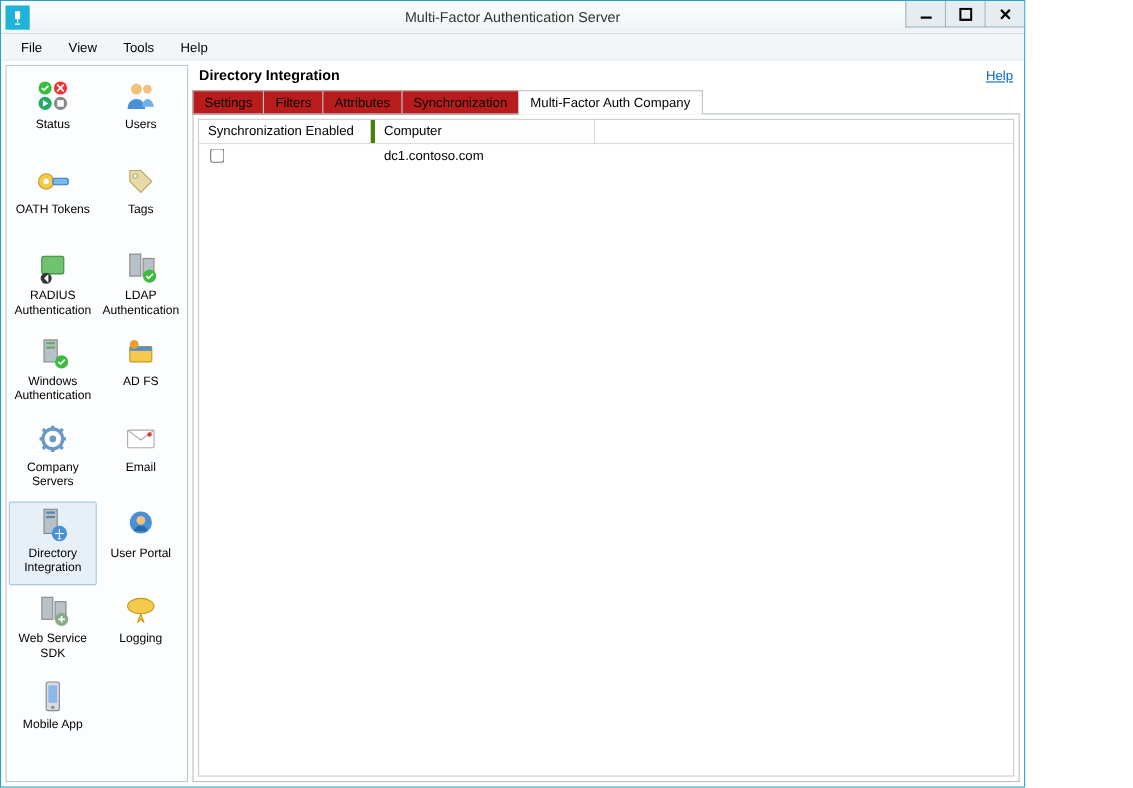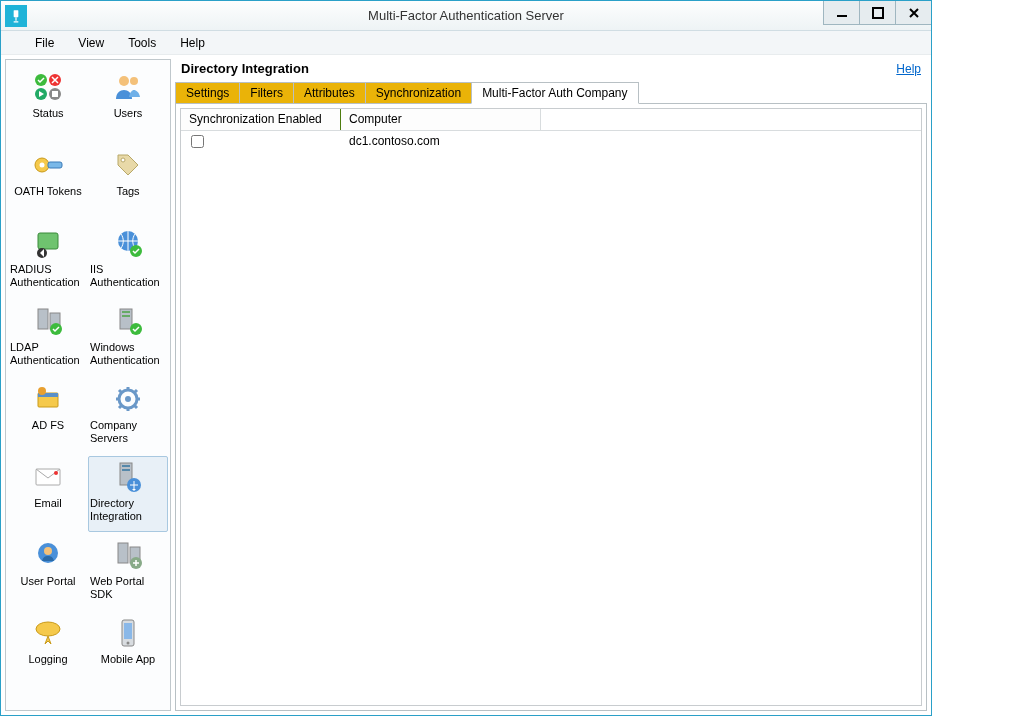--- a/index.html
+++ b/index.html
@@ -51,21 +51,21 @@
     font-size: 13px;
     cursor: default;
   }
   .titlebar .controls .ctl:last-child { border-right: none; }
 
   
   .menubar {
     height: 24px;
     background: #f3f6f8;
     display: flex; align-items: center;
-    padding: 0 22px;
+    padding: 0 6px;
     gap: 0;
     border-bottom: 1px solid #e8ecee;
   }
   .menubar .menu-item {
     padding: 3px 12px;
     cursor: default;
   }
 
   
   .main {
@@ -83,21 +83,21 @@
     background: #fcfdfe;
     padding: 6px 2px;
     display: grid;
     grid-template-columns: 1fr 1fr;
     grid-auto-rows: 76px;
     row-gap: 2px;
     overflow: hidden;
   }
   .nav-item {
     display: flex; flex-direction: column; align-items: center; justify-content: flex-start;
-    text-align: left;
+    text-align: center;
     padding: 2px 1px;
     font-size: 11px;
     line-height: 1.15;
     cursor: default;
     border: 1px solid transparent;
   }
   .nav-item.selected {
     background: #e8f0f7;
     border: 1px solid #a8c8e0;
     border-radius: 2px;
@@ -127,21 +127,21 @@
   .tab-strip {
     display: flex;
     padding-left: 0px;
     position: relative;
     z-index: 2;
   }
   .tab {
     padding: 3px 10px;
     border: 1px solid #b8c0c4;
     border-bottom: 1px solid #b8c0c4;
-    background: #eab308;
+    background: #b91c1c;
     font-size: 12px;
     margin-right: -1px;
     cursor: default;
     position: relative;
   }
   .tab.active {
     background: #fff;
     border-bottom: 1px solid #fff;
     z-index: 3;
   }
@@ -163,21 +163,21 @@
     border: 1px solid #c8cccf;
     display: flex; flex-direction: column;
     background: #fff;
   }
   .list-header {
     display: flex;
     height: 22px;
     border-bottom: 1px solid #d8dcde;
   }
   .list-header .col {
-    border-right: 1px solid #4d7c0f;
+    border-right: 4px solid #4d7c0f;
     padding: 3px 8px;
     font-size: 12px;
     background: #fdfdfd;
   }
   .list-header .col:last-child { border-right: 1px solid #d8dcde; flex: 0 0 auto; }
   .col-sync { width: 160px; }
   .col-computer { width: 200px; }
   .list-body { flex: 1; overflow: auto; }
   .list-row {
     display: flex;
@@ -285,31 +285,20 @@
         <div class="icon-wrap">
           <svg viewBox="0 0 32 32">
               <rect x="6" y="6" width="20" height="16" rx="2" fill="#6fc36f" stroke="#3a8a3a"></rect>
               <circle cx="10" cy="26" r="5" fill="#333"></circle>
               <path d="M8 26l4-4v8z" fill="#fff"></path>
             </svg>
         </div>
         <span class="label">RADIUS Authentication</span>
       </div>
 
-      <div class="nav-item">
-        <div class="icon-wrap">
-          <svg viewBox="0 0 32 32">
-              <circle cx="16" cy="14" r="10" fill="#4a90d9"></circle>
-              <path d="M6 14h20M16 4v20M9 7c3 4 3 10 0 14M23 7c-3 4-3 10 0 14" stroke="#fff" stroke-width="1" fill="none"></path>
-              <circle cx="24" cy="24" r="6" fill="#3dbb3d"></circle>
-              <path d="M21 24l2 2 4-4" stroke="#fff" stroke-width="1.5" fill="none"></path>
-            </svg>
-        </div>
-        <span class="label">IIS Authentication</span>
-      </div>
 
       <div class="nav-item">
         <div class="icon-wrap">
           <svg viewBox="0 0 32 32">
               <rect x="6" y="4" width="10" height="20" fill="#b8c0c8" stroke="#888"></rect>
               <rect x="18" y="8" width="10" height="16" fill="#b8c0c8" stroke="#888"></rect>
               <circle cx="24" cy="24" r="6" fill="#3dbb3d"></circle>
               <path d="M21 24l2 2 4-4" stroke="#fff" stroke-width="1.5" fill="none"></path>
             </svg>
         </div>
@@ -391,21 +380,21 @@
 
       <div class="nav-item">
         <div class="icon-wrap">
           <svg viewBox="0 0 32 32">
               <rect x="6" y="4" width="10" height="20" fill="#b8c0c8" stroke="#888"></rect>
               <rect x="18" y="8" width="10" height="16" fill="#b8c0c8" stroke="#888"></rect>
               <circle cx="24" cy="24" r="6" fill="#8a8"></circle>
               <path d="M21 24h6M24 21v6" stroke="#fff" stroke-width="1.5"></path>
             </svg>
         </div>
-        <span class="label">Web Portal SDK</span>
+        <span class="label">Web Service SDK</span>
       </div>
 
       <div class="nav-item">
         <div class="icon-wrap">
           <svg viewBox="0 0 32 32">
               <ellipse cx="16" cy="12" rx="12" ry="7" fill="#f5c94b" stroke="#c99a1a"></ellipse>
               <path d="M16 19l-3 8 3-3 3 3z" fill="#f5c94b" stroke="#c99a1a"></path>
             </svg>
         </div>
         <span class="label">Logging</span>

